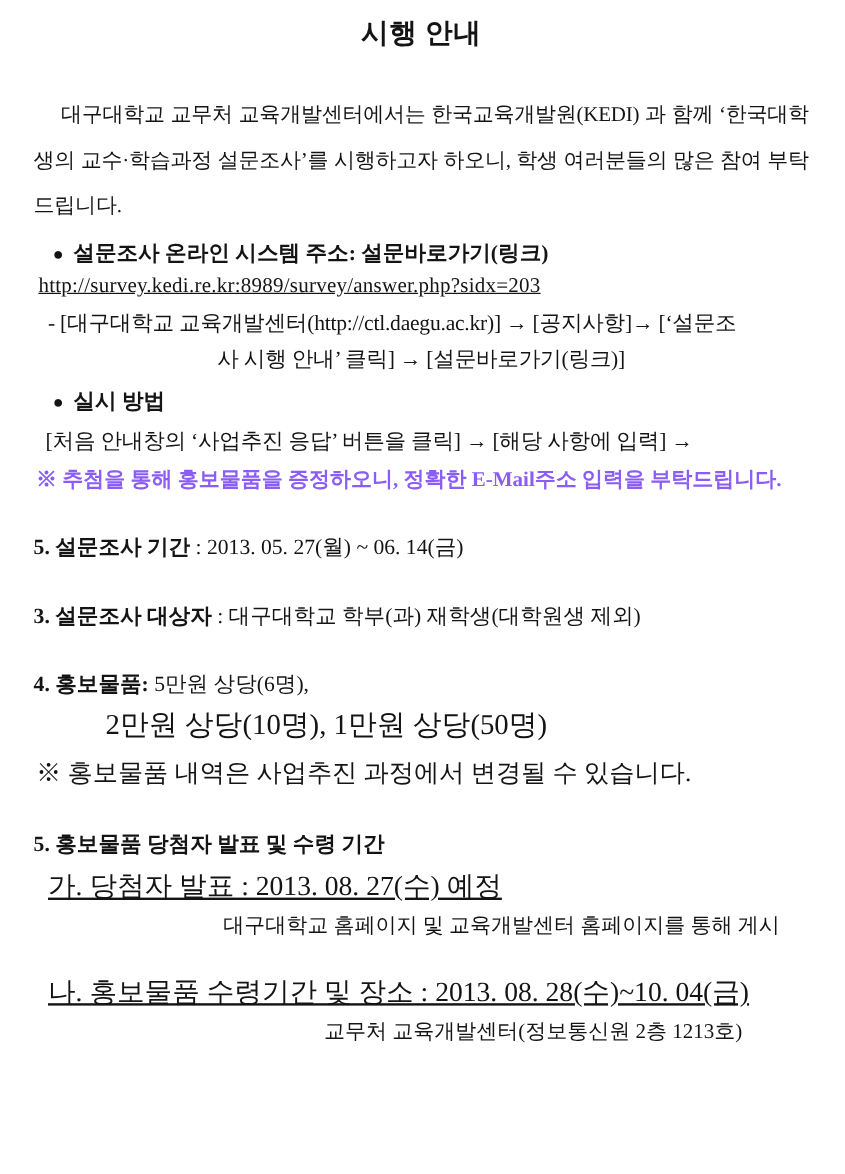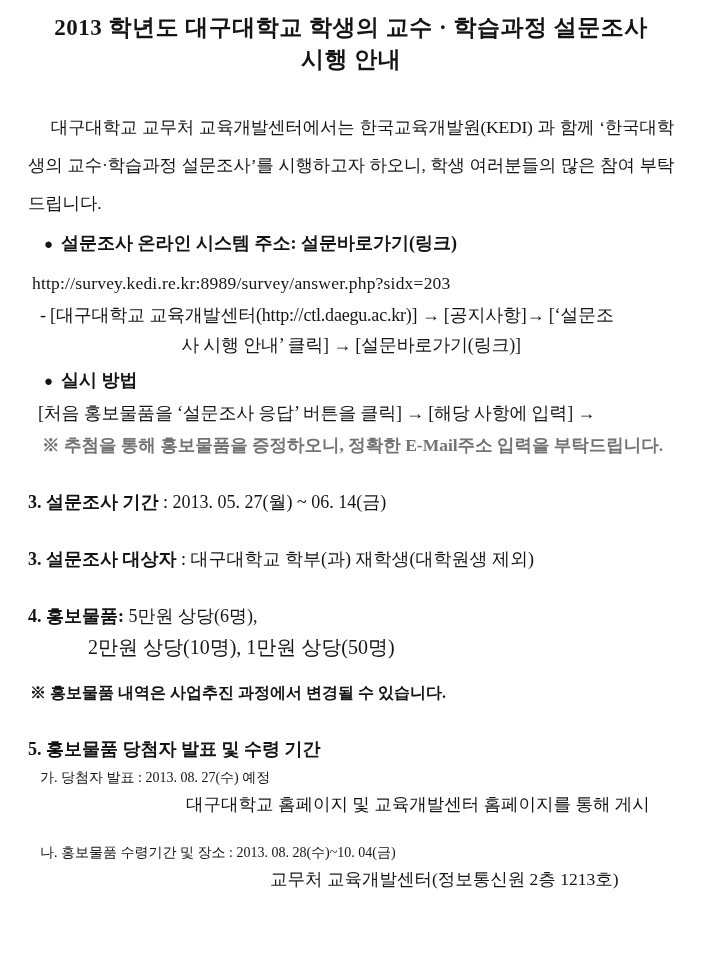--- a/index.html
+++ b/index.html
@@ -44,84 +44,84 @@
   
   .sec1-heading { margin-top: 26px; font-size: 18px; font-weight: bold; }
   .bullet-line {
     margin-top: 9px;
     margin-left: 16px;
     font-size: 18px;
     font-weight: bold;
   }
   .bullet-dot { font-size: 15px; margin-right: 8px; }
   .url-line {
-    margin-top: 18px;
+    margin-top: 4px;
     margin-left: 4px;
     font-family: "Liberation Serif", "DejaVu Serif", serif;
     font-size: 17.5px;
+    text-decoration: underline;
     letter-spacing: 0.2px;
   }
   .path-line1 { margin-top: 8px; margin-left: 12px; }
   .path-line2 { margin-top: 3px; margin-left: 0; text-align: center; }
   .method-line { margin-top: 4px; margin-left: 10px; }
   .method-line.first { margin-top: 8px; }
   .red-notice {
     margin-top: 6px;
-    margin-left: 14px;
+    margin-left: 2px;
     font-size: 17.5px;
     font-weight: bold;
-    color: #737373;
+    color: #8b5cf6;
   }
   
   .num-section { margin-top: 27px; font-size: 18px; }
   .num-section .label { font-weight: bold; }
   .gap-lg { margin-top: 33px; }
   
-  .s4-line2 { margin-top: 6px; margin-left: 60px; font-size: 20px; }
-  .s4-note { margin-top: 22px; margin-left: 2px; font-size: 16px; font-weight: bold; }
+  .s4-line2 { margin-top: 6px; margin-left: 60px; font-size: 24px; }
+  .s4-note { margin-top: 10px; margin-left: 2px; font-size: 21px; }
   
   .s5-heading { margin-top: 33px; font-size: 18px; font-weight: bold; }
-  .s5-item { margin-top: 8px; margin-left: 12px; font-size: 14px; }
+  .s5-item { margin-top: 8px; margin-left: 12px; font-size: 23px; text-decoration: underline; }
   .s5-sub-ga { margin-top: 5px; margin-left: 158px; font-size: 17.5px; }
   .s5-item-na { margin-top: 28px; }
   .s5-sub-na { margin-top: 5px; margin-left: 242px; font-size: 17.5px; }
 </style>
 </head>
 <body>
 
 <div class="page">
 
   <div class="title-block">
-    <div class="title-line">2013 학년도 대구대학교 학생의 교수 · 학습과정 설문조사</div>
     <div class="title-line second">시행 안내</div>
   </div>
 
   <div class="intro">대구대학교 교무처 교육개발센터에서는 한국교육개발원(KEDI) 과 함께 ‘한국대학생의 교수·학습과정 설문조사’를 시행하고자 하오니, 학생 여러분들의 많은 참여 부탁드립니다.</div>
 
 
   <div class="bullet-line">
     <span class="bullet-dot">●</span><span>설문조사 온라인 시스템 주소: 설문바로가기(링크)</span>
   </div>
 
   <div class="url-line">http://survey.kedi.re.kr:8989/survey/answer.php?sidx=203</div>
 
 
   <div class="line path-line1">- [대구대학교 교육개발센터(http://ctl.daegu.ac.kr)] → [공지사항]→ [‘설문조</div>
   <div class="line path-line2">사 시행 안내’ 클릭] → [설문바로가기(링크)]</div>
 
   <div class="bullet-line">
     <span class="bullet-dot">●</span><span>실시 방법</span>
   </div>
 
-  <div class="line method-line first">[처음 홍보물품을 ‘설문조사 응답’ 버튼을 클릭] → [해당 사항에 입력] →</div>
+  <div class="line method-line first">[처음 안내창의 ‘사업추진 응답’ 버튼을 클릭] → [해당 사항에 입력] →</div>
 
   <div class="red-notice">※ 추첨을 통해 홍보물품을 증정하오니, 정확한 E-Mail주소 입력을 부탁드립니다.</div>
 
   <div class="num-section gap-lg">
-    <span class="label">3. 설문조사 기간</span><span> : 2013. 05. 27(월) ~ 06. 14(금)</span>
+    <span class="label">5. 설문조사 기간</span><span> : 2013. 05. 27(월) ~ 06. 14(금)</span>
   </div>
 
   <div class="num-section gap-lg">
     <span class="label">3. 설문조사 대상자</span><span> : 대구대학교 학부(과) 재학생(대학원생 제외)</span>
   </div>
 
   <div class="num-section gap-lg">
     <span class="label">4. 홍보물품:</span><span> 5만원 상당(6명),</span>
   </div>
   <div class="s4-line2">2만원 상당(10명), 1만원 상당(50명)</div>

